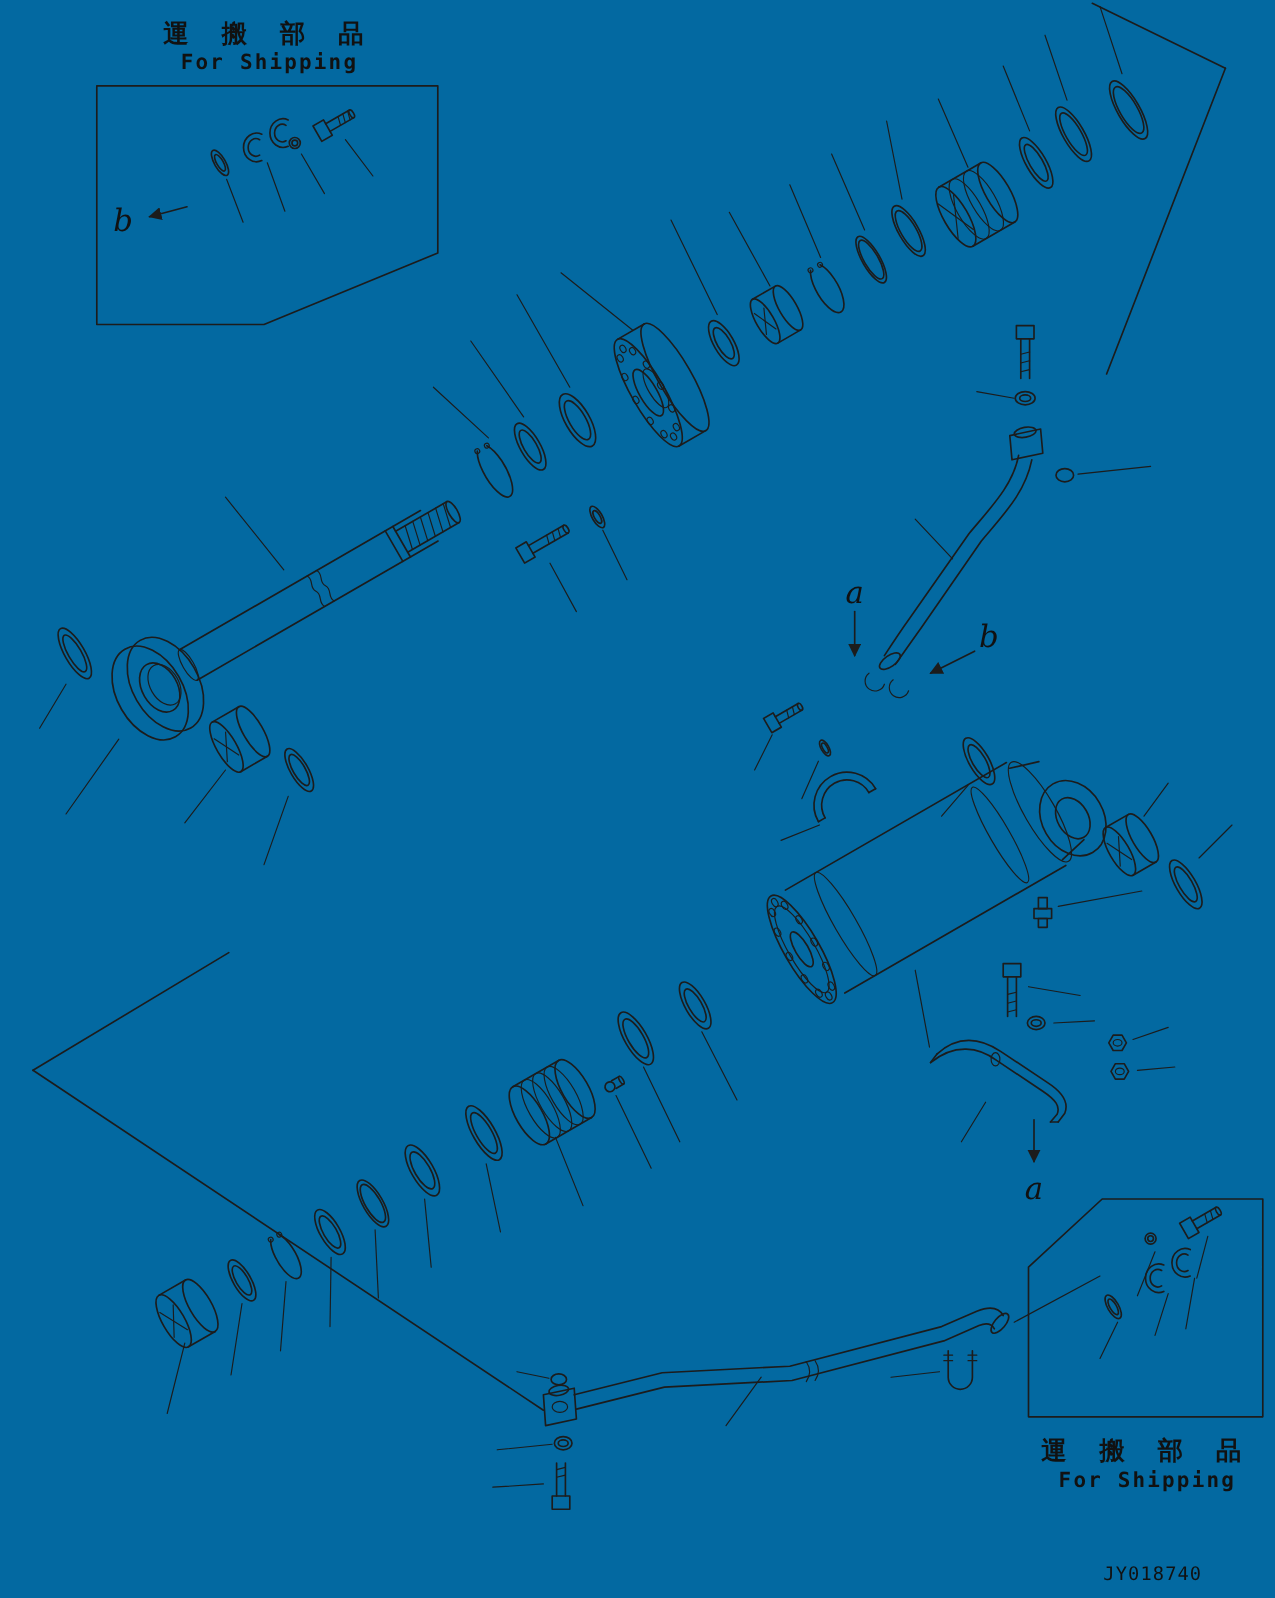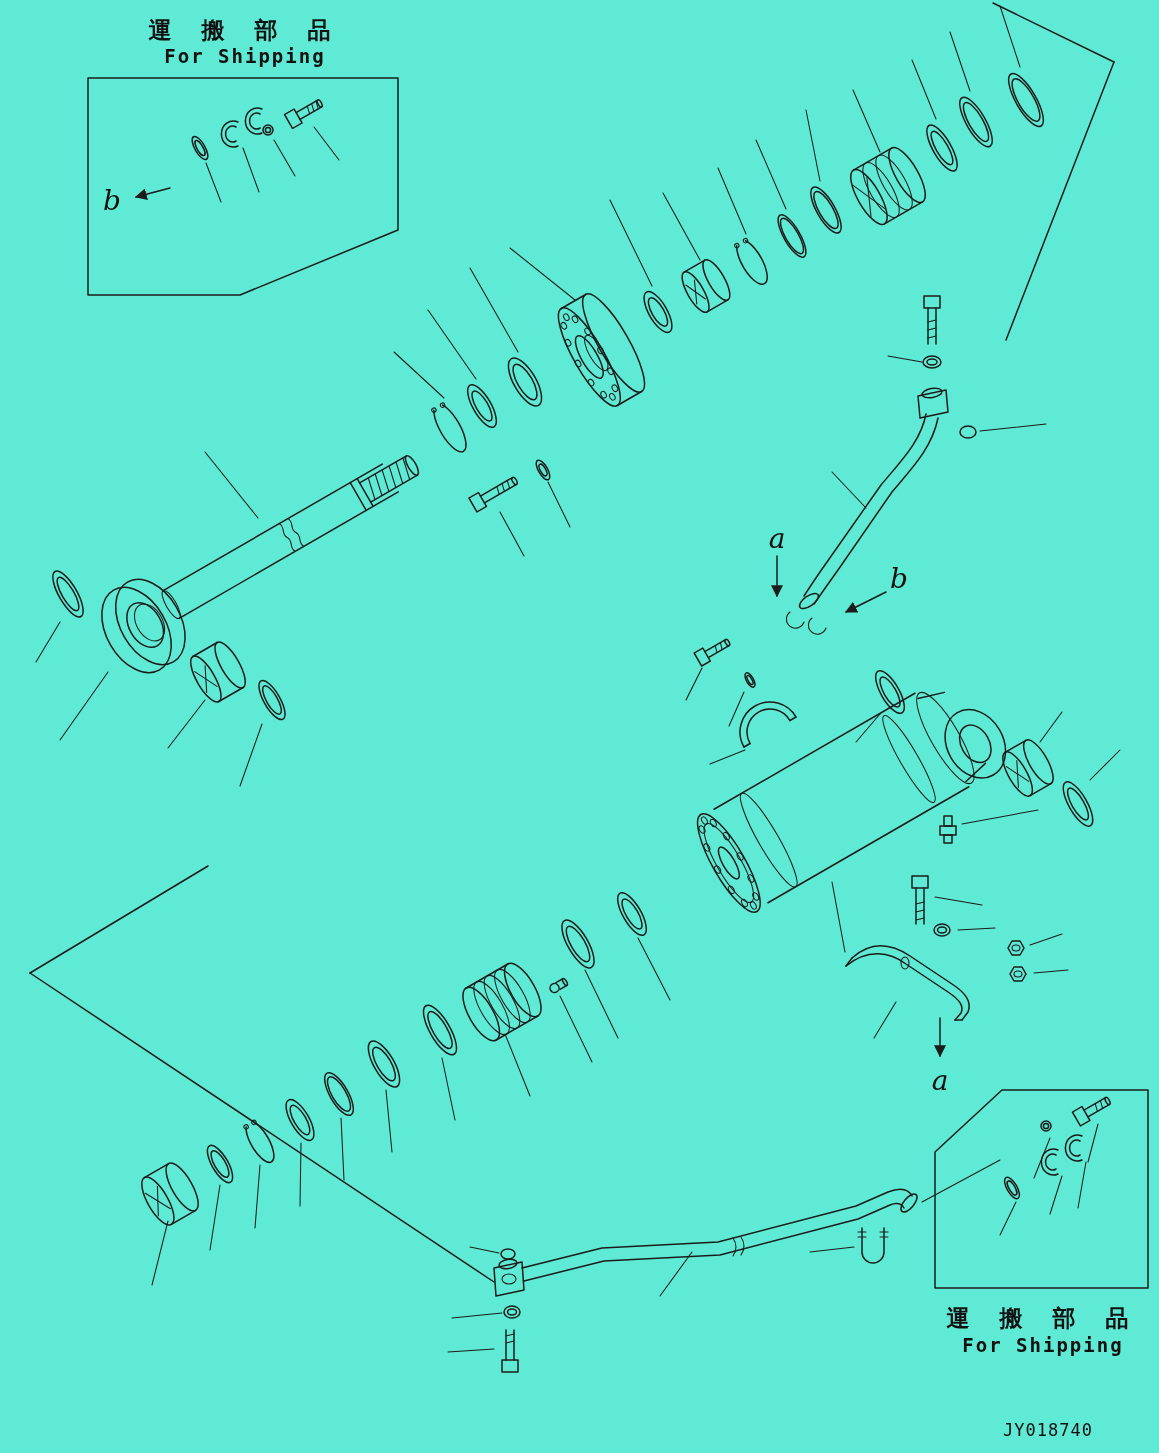--- a/index.html
+++ b/index.html
@@ -1,16 +1,16 @@
 <!DOCTYPE html>
 <html><head>
 <meta charset="utf-8">
 <style>
   html,body{margin:0;padding:0;background:#ffffff;}
-  .stage{width:1159px;height:1453px;position:relative;background:#5eead4;overflow:hidden;
+  .stage{width:1159px;height:1453px;position:relative;background:#0369a1;overflow:hidden;
          font-family:"DejaVu Sans",sans-serif;}
   svg{display:block;}
   .ln{stroke:#1c1c1c;stroke-width:1.5;fill:none;stroke-linecap:round;stroke-linejoin:round;}
   .thin{stroke-width:1.05;}
   .txt{fill:#111;stroke:none;}
   .jp{font-size:23px;font-weight:bold;letter-spacing:11px;font-family:"DejaVu Sans",sans-serif;}
   .en{font-size:19px;font-weight:bold;letter-spacing:2px;font-family:"DejaVu Sans Mono",monospace;}
   .viewlbl{font-size:28px;font-style:italic;font-family:"DejaVu Serif",serif;}
   .dwg{font-size:17px;letter-spacing:1px;font-family:"DejaVu Sans Mono",monospace;}
 </style>

